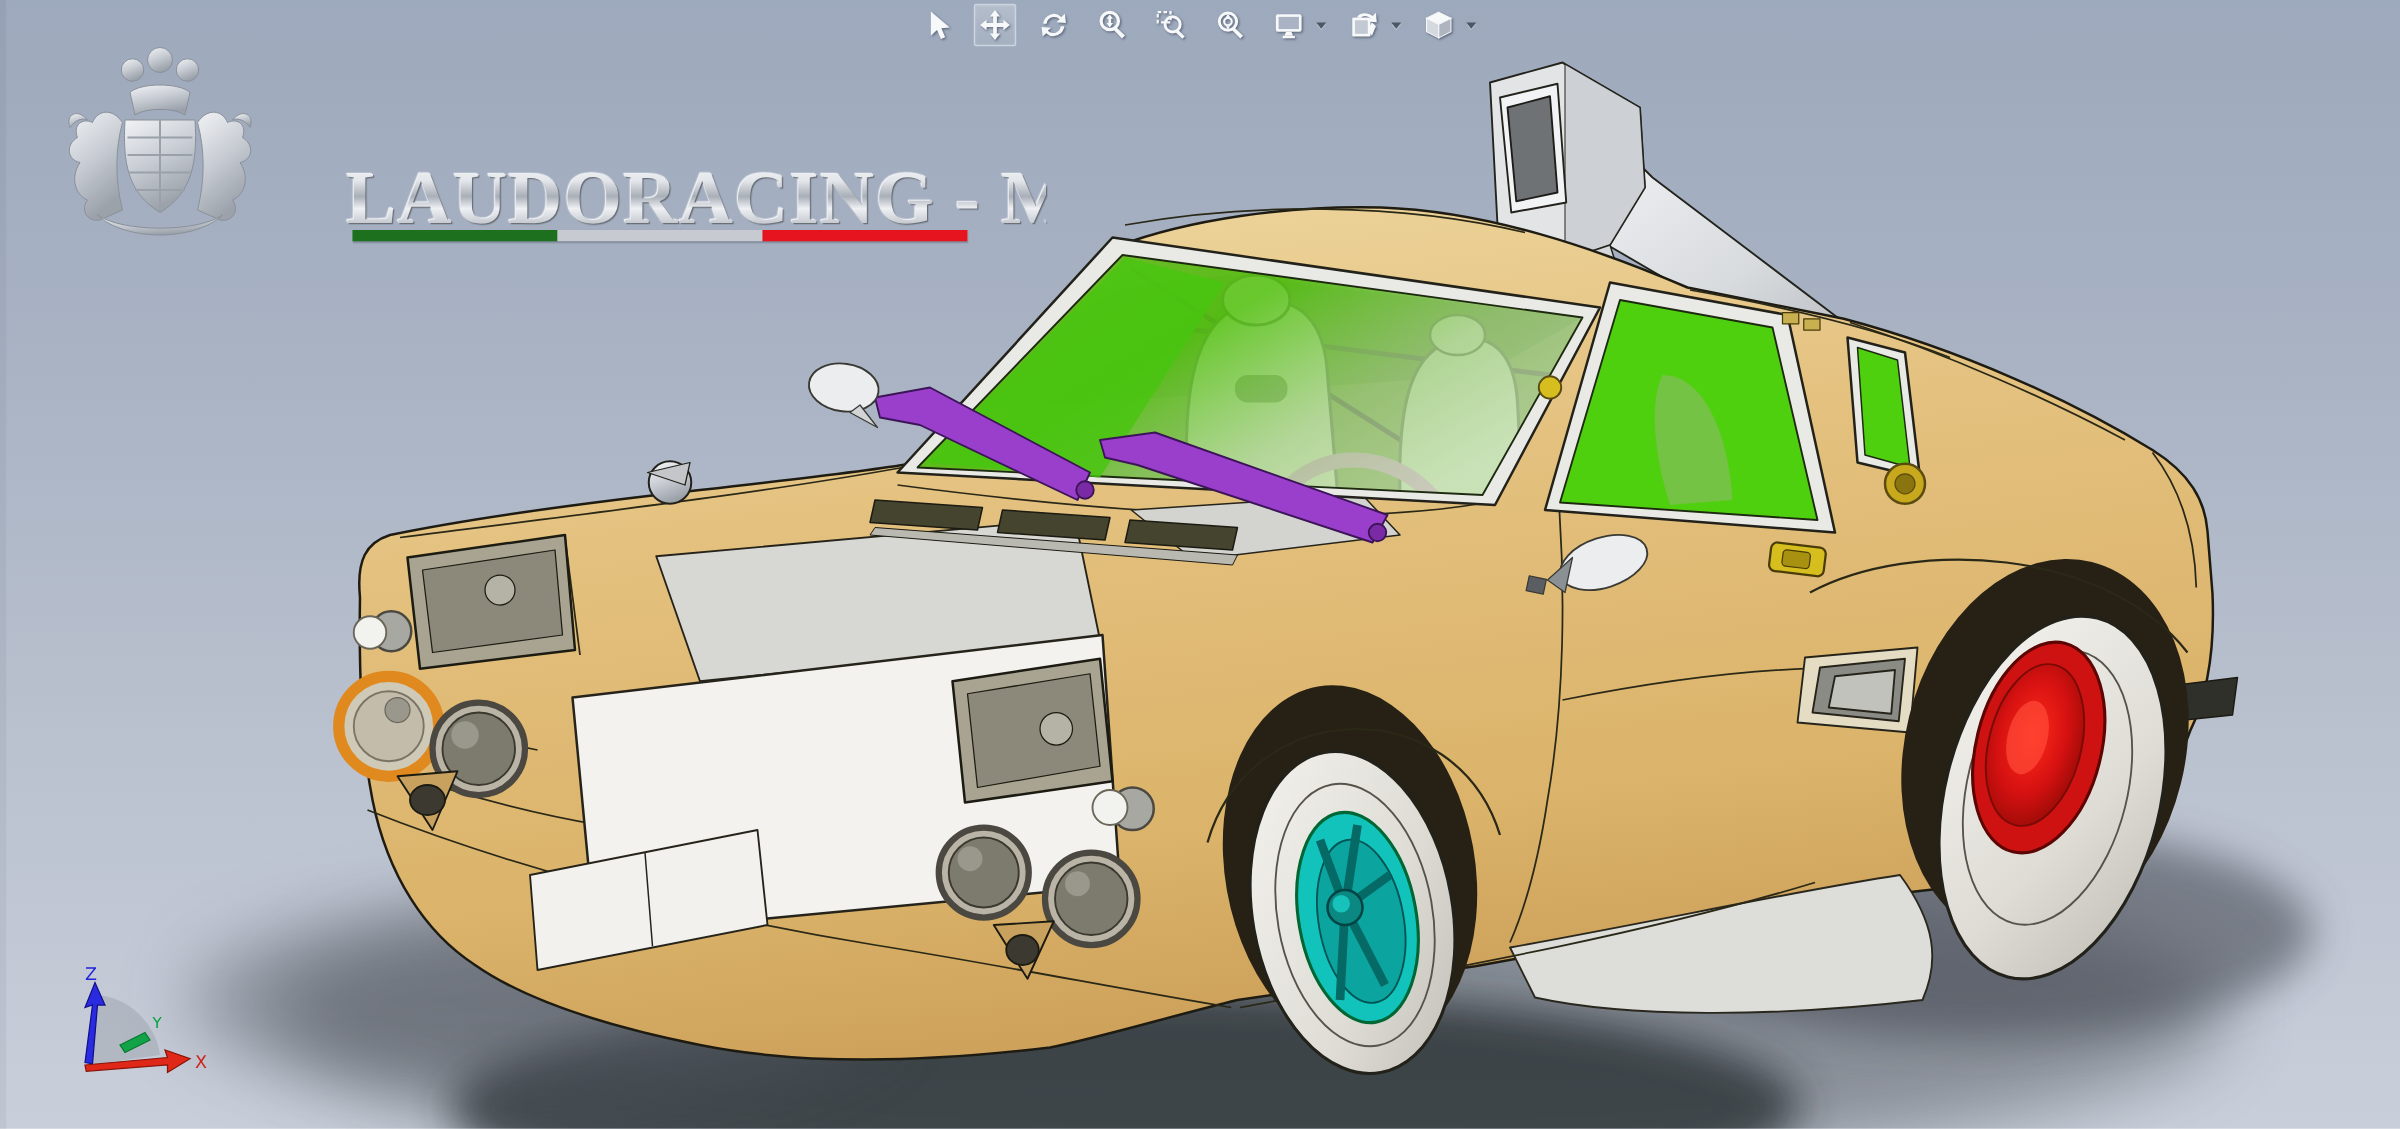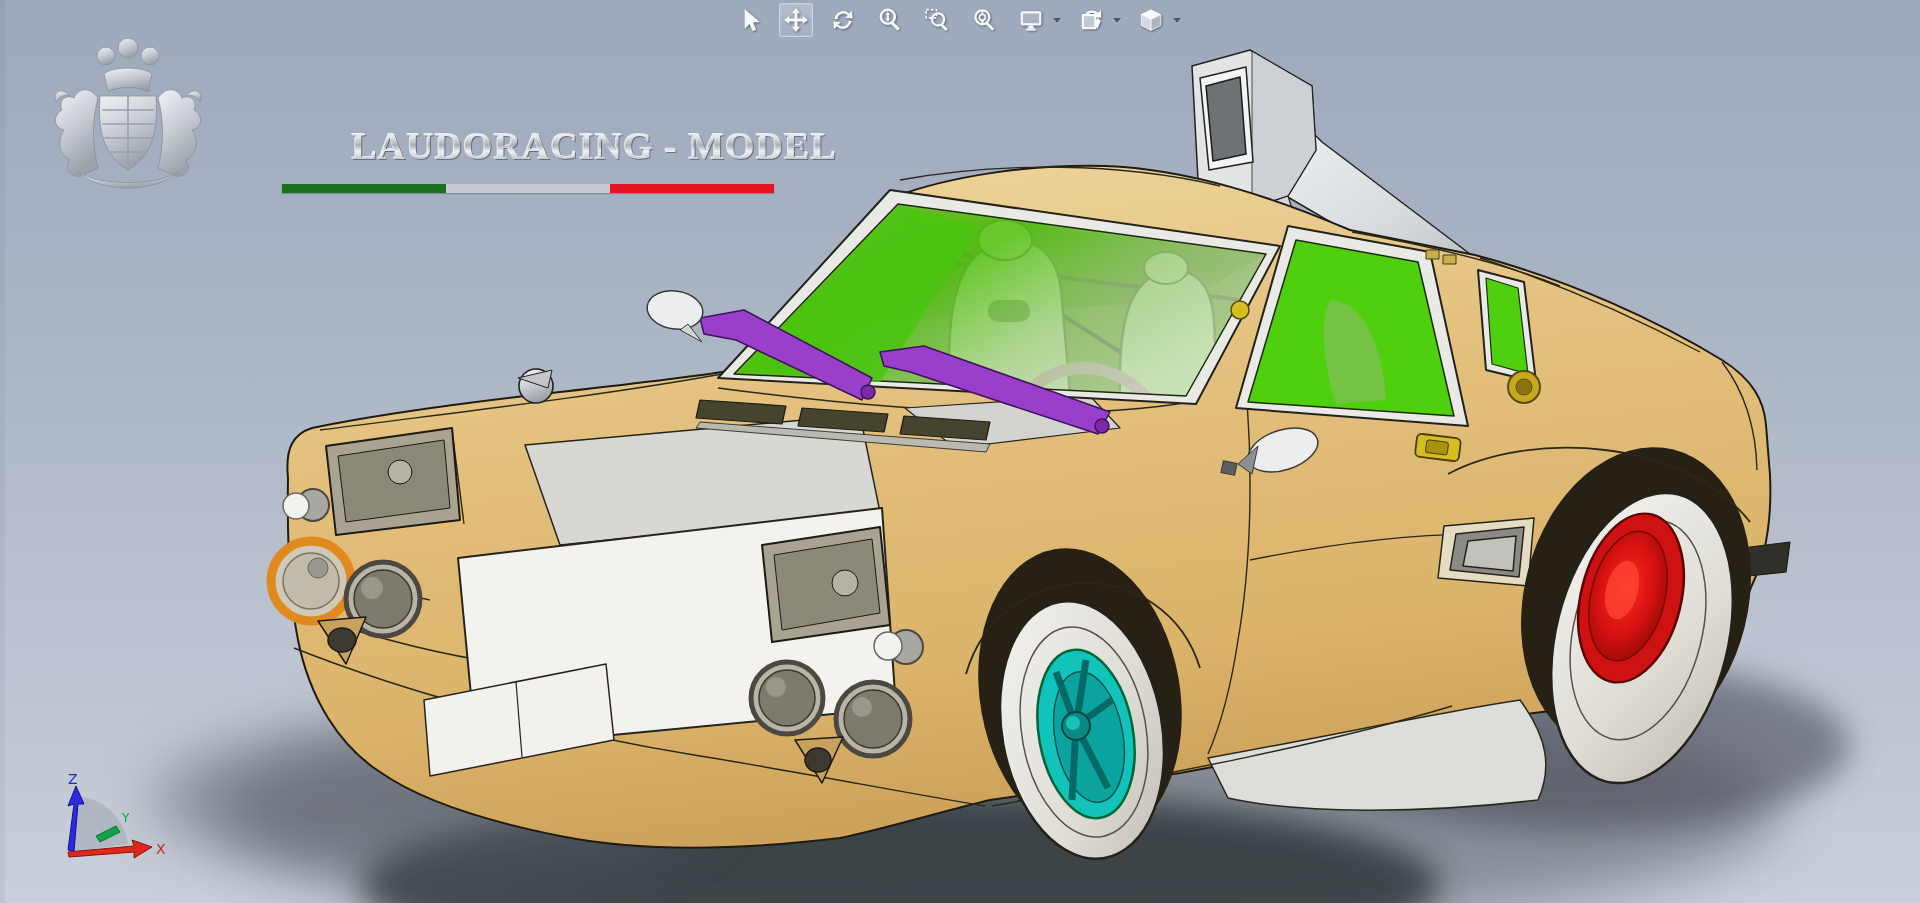--- a/index.html
+++ b/index.html
@@ -18,21 +18,21 @@
   .tb-btn svg{width:26px;height:26px;filter:drop-shadow(1px 1.5px 1px rgba(40,50,70,.55));}
   .tb-btn.active{background:linear-gradient(180deg,rgba(255,255,255,.24),rgba(255,255,255,.06));
     border:1px solid #ccd4df;box-shadow:inset 0 0 2px rgba(255,255,255,.4);}
   .tb-group{display:flex;align-items:center;gap:5px;}
   .caret{width:0;height:0;border-left:4.5px solid transparent;border-right:4.5px solid transparent;
     border-top:5px solid #4d5664;display:inline-block;cursor:pointer;filter:drop-shadow(0 1px 0 rgba(255,255,255,.35));}
   
   .watermark{position:absolute;left:40px;top:36px;z-index:20;}
   .logo-title{
     position:absolute;left:237px;top:88px;width:560px;
-    font-family:"Liberation Serif",serif;font-weight:bold;font-size:38px;letter-spacing:1px;
+    font-family:"Liberation Serif",serif;font-weight:bold;font-size:60px;letter-spacing:1px;
     white-space:nowrap;
     background:linear-gradient(180deg,#fbfcfd 0%,#e3e6ea 30%,#a9afb8 48%,#eef0f3 62%,#969ca6 100%);
     -webkit-background-clip:text;background-clip:text;color:transparent;
     filter:drop-shadow(1px 1px 0px #6a7078) drop-shadow(-0.5px -0.5px 0px rgba(255,255,255,.8));
     text-align:right;
   }
   .flag-bar{position:absolute;left:242px;top:148px;width:492px;height:9px;display:flex;
     box-shadow:0 1px 1px rgba(90,100,115,.5);}
   .flag-seg{height:100%;flex:1;}
   

